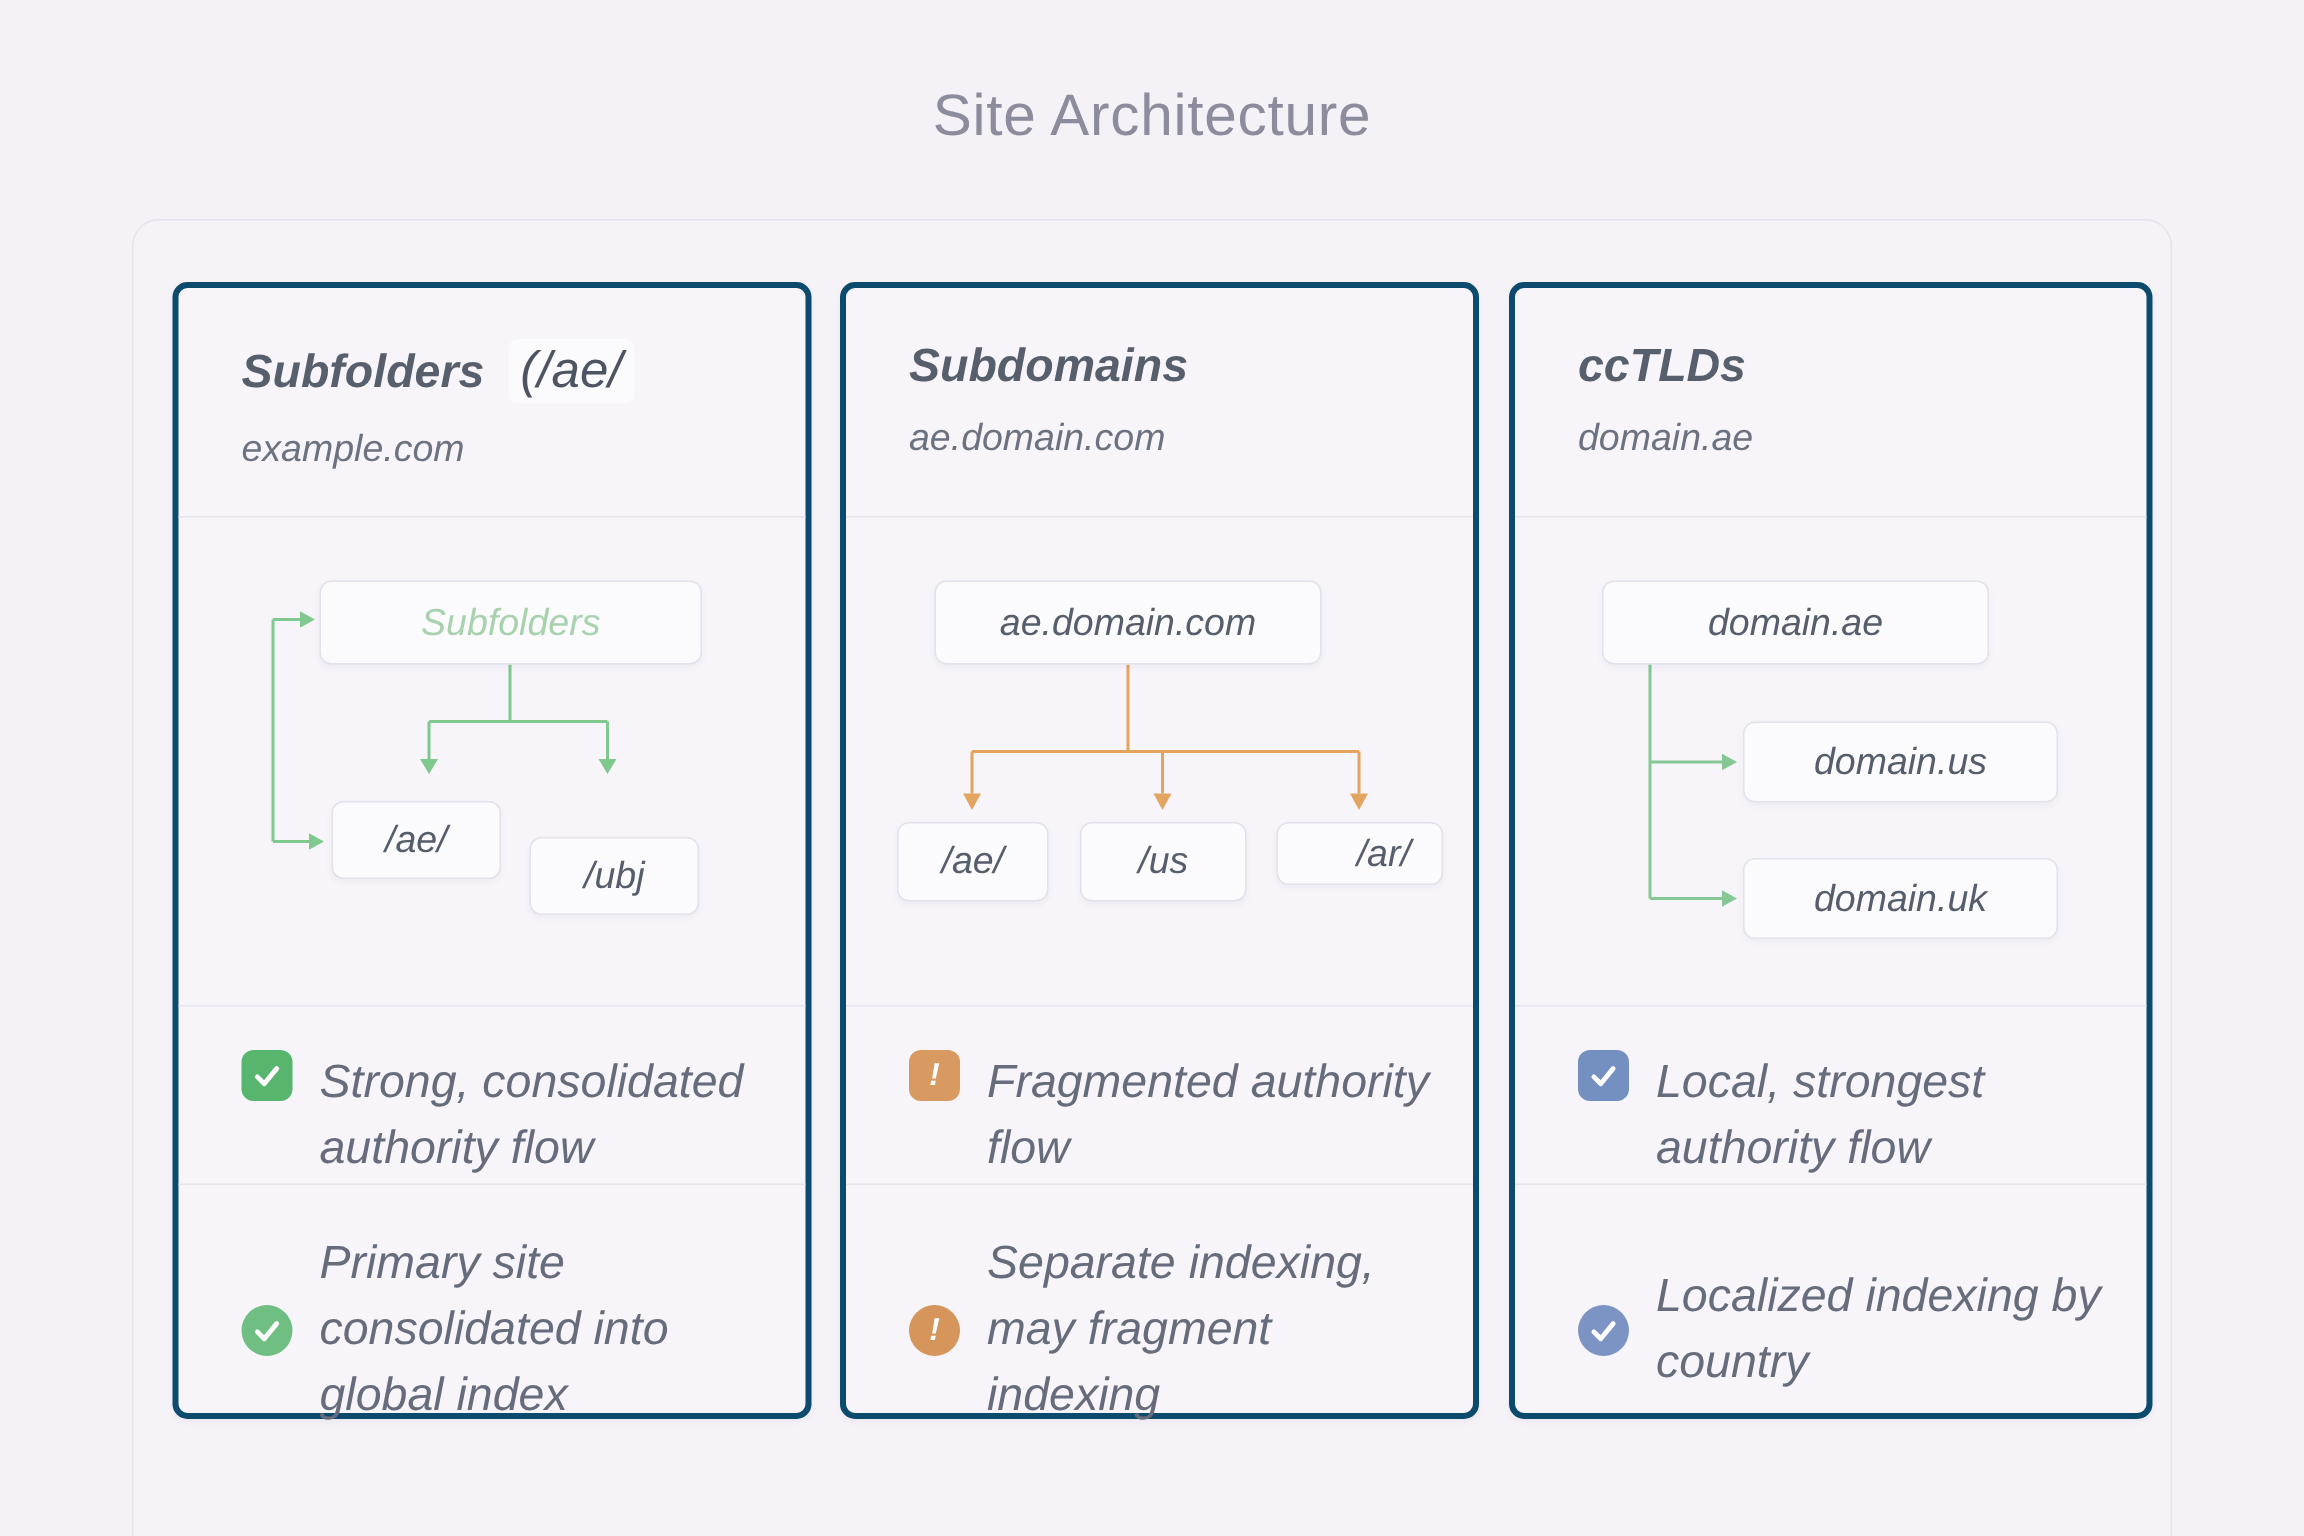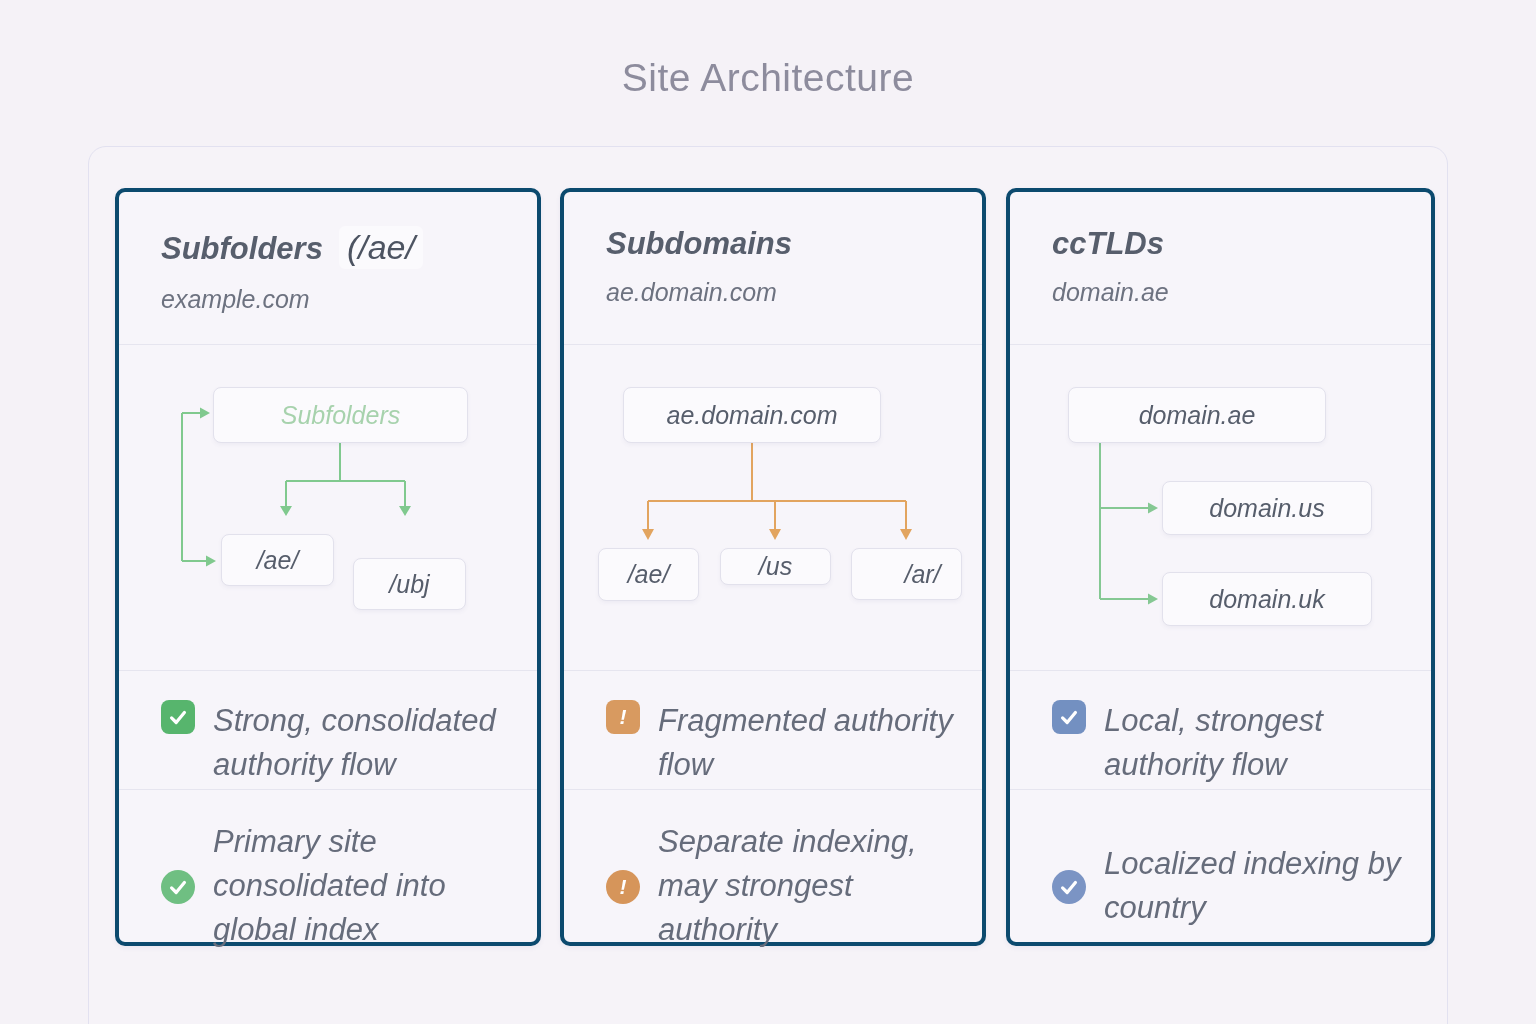--- a/index.html
+++ b/index.html
@@ -147,30 +147,30 @@
         <path d="M342 156 V184"></path>
       </g>
       <g fill="#e2a45f">
         <polygon points="78,184 90,184 84,195"></polygon>
         <polygon points="205,184 217,184 211,195"></polygon>
         <polygon points="336,184 348,184 342,195"></polygon>
       </g>
     </svg>
     <div class="dbox" style="left:59px;top:42px;width:258px;height:56px;">ae.domain.com</div>
     <div class="dbox" style="left:34px;top:203px;width:101px;height:53px;">/ae/</div>
-    <div class="dbox" style="left:156px;top:203px;width:111px;height:37px;">/us</div>
-    <div class="dbox" style="left:287px;top:203px;width:111px;height:52px;padding-left:32px;">/ar/</div>
+    <div class="dbox" style="left:156px;top:203px;width:111px;height:53px;">/us</div>
+    <div class="dbox" style="left:287px;top:203px;width:111px;height:42px;padding-left:32px;">/ar/</div>
   </div>
   <div class="note note-1">
     <div class="note-icon sq orange-sq">!</div>
     <div class="note-text">Fragmented authority flow</div>
   </div>
   <div class="note note-2">
     <div class="note-icon ci orange-ci">!</div>
-    <div class="note-text">Separate indexing, may strongest authority</div>
+    <div class="note-text">Separate indexing, may fragment indexing</div>
   </div>
 </div>
 
 <div class="card card-3">
   <div class="card-header">
     <div class="title-row">
       <h2 class="card-title">ccTLDs</h2>
 
     </div>
     <div class="card-subtitle">domain.ae</div>

